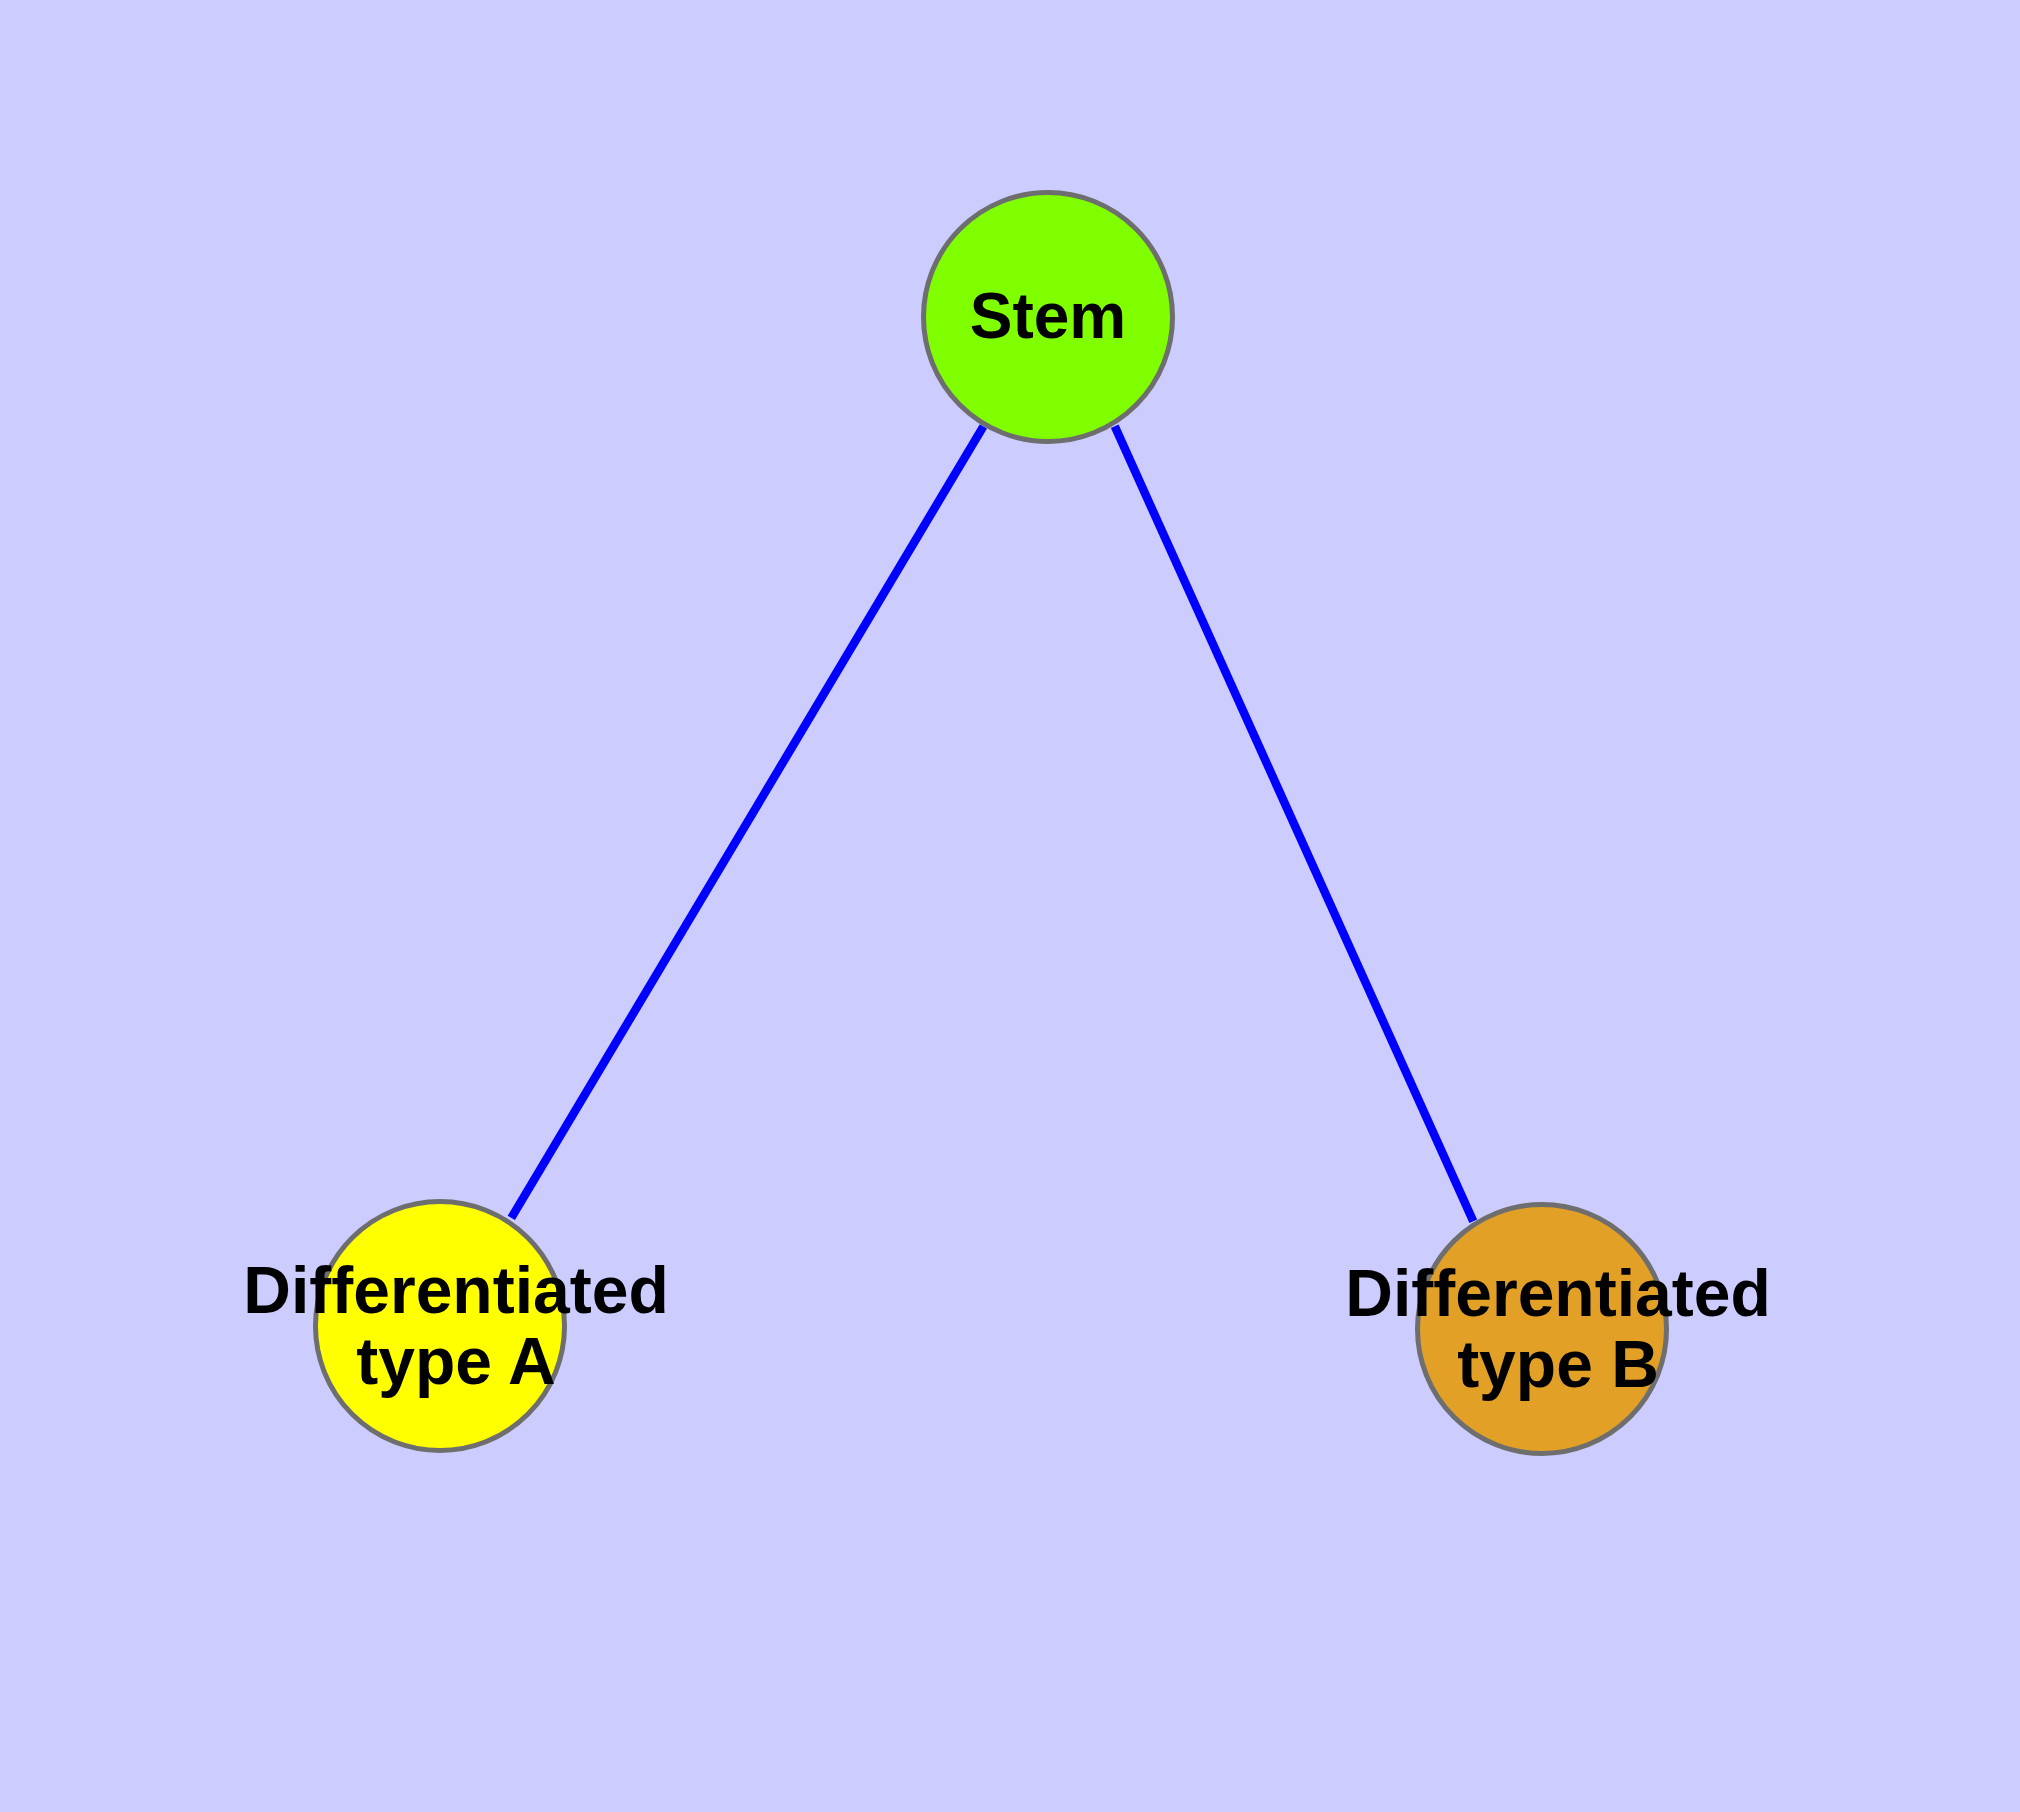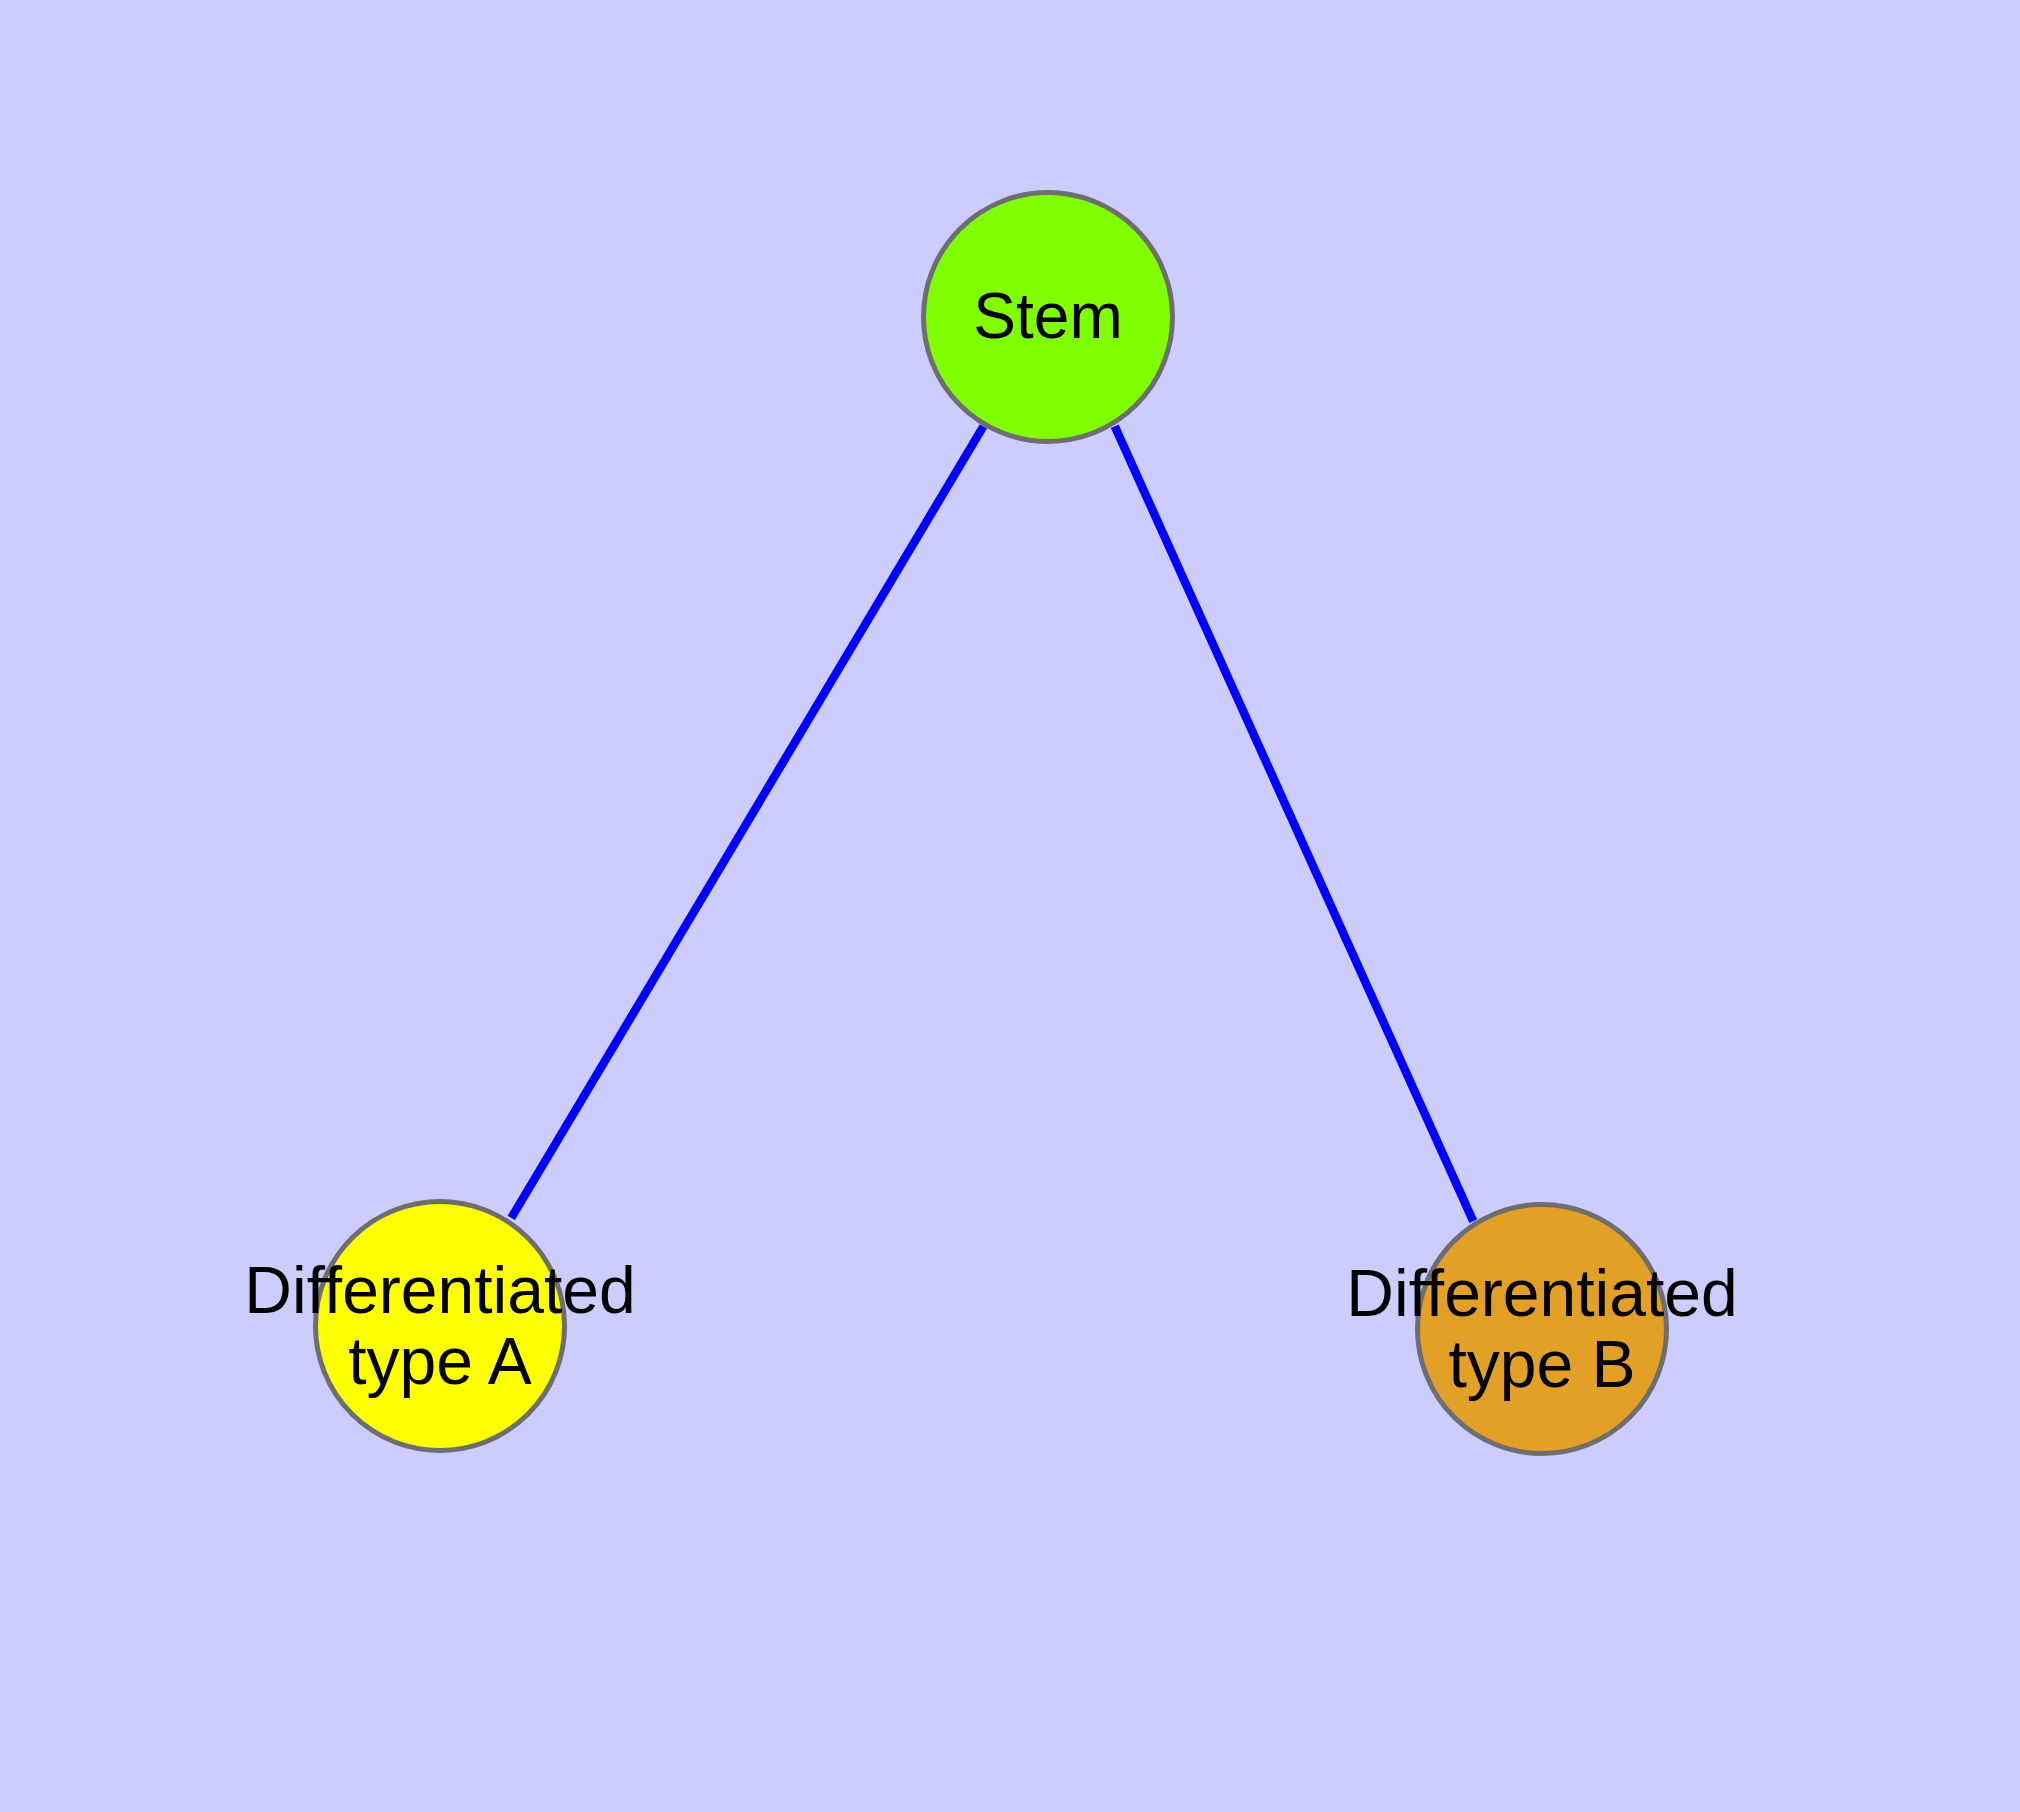--- a/index.html
+++ b/index.html
@@ -32,21 +32,21 @@
     justify-content: center;
   }
   .node-label {
     position: absolute;
     left: 50%;
     top: 50%;
     transform: translate(-50%, -50%);
     white-space: pre;
     text-align: center;
     color: #000000;
-    font-weight: normal;
+    font-weight: bold;
     line-height: 1.08;
     pointer-events: none;
   }
   #node-stem {
     left: 919px;
     top: 187px;
     width: 259px;
     height: 259px;
     background: #80ff00;
   }
@@ -63,20 +63,21 @@
   #node-diff-b {
     left: 1412px;
     top: 1199px;
     width: 259px;
     height: 259px;
     background: #e2a027;
   }
   #node-diff-a .node-label,
   #node-diff-b .node-label {
     font-size: 66px;
+    margin-left: 16px;
   }
 </style>
 </head>
 <body>
 
 <div id="canvas" style="width: 2021px; height: 1812px; background: rgb(204, 204, 255);">
 
   <svg id="edge-layer" viewBox="0 0 2384 2138">
     <line id="edge-0" stroke="#0000ff" stroke-width="10" stroke-linecap="butt" x1="1160" y1="503" x2="603" y2="1437"></line>
     <line id="edge-1" stroke="#0000ff" stroke-width="10" stroke-linecap="butt" x1="1315" y1="503" x2="1738" y2="1441"></line>

